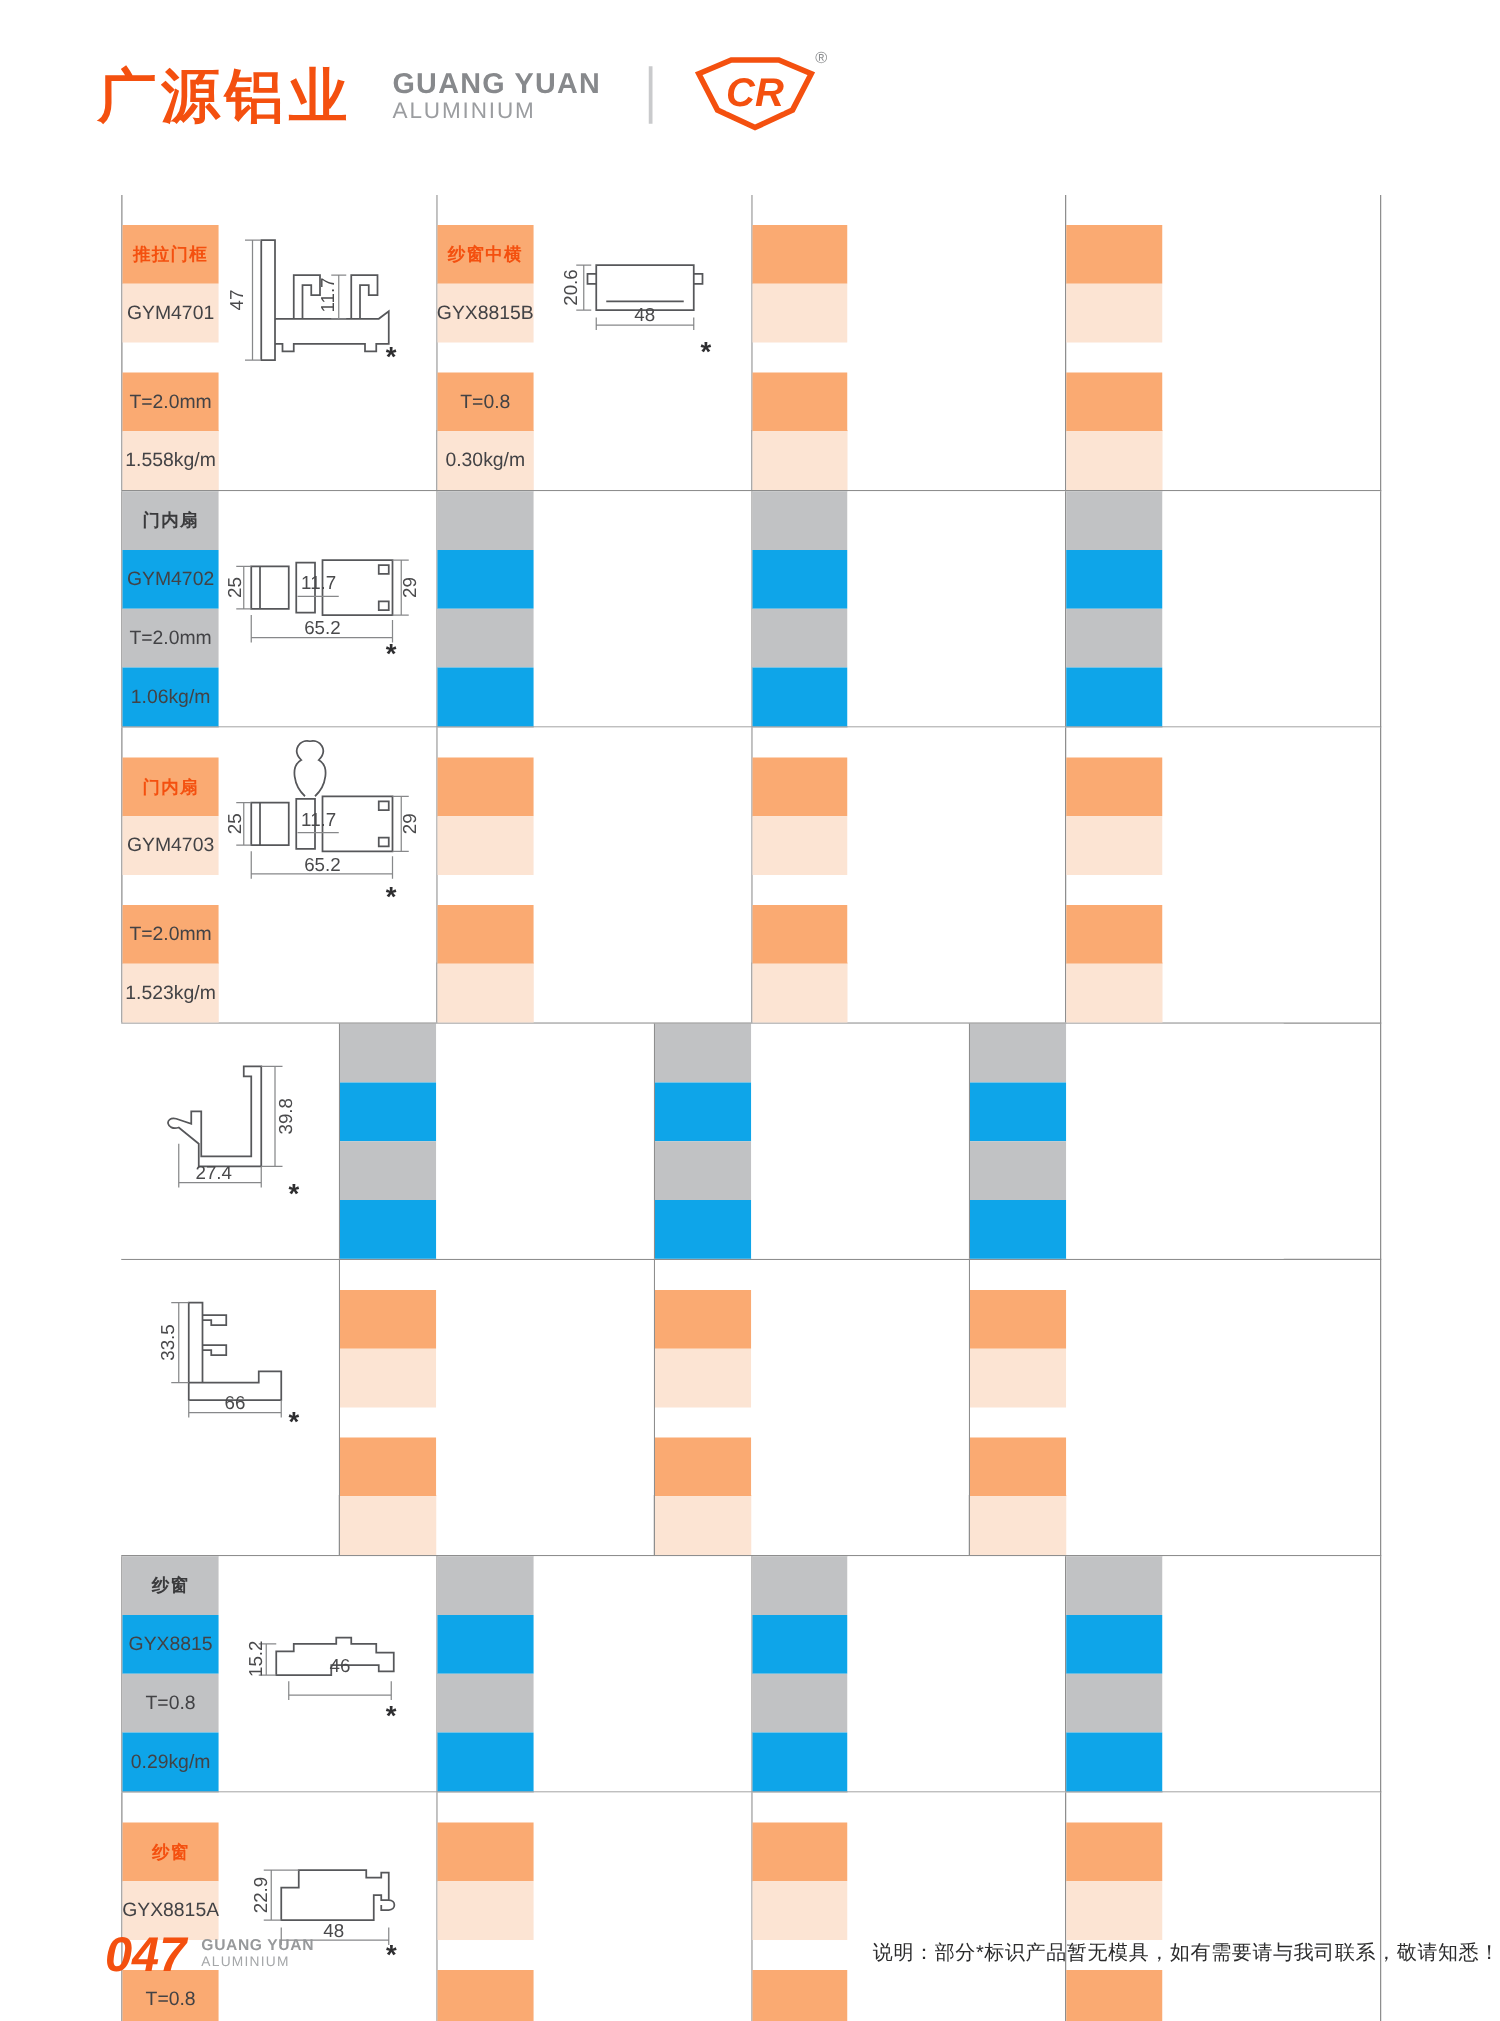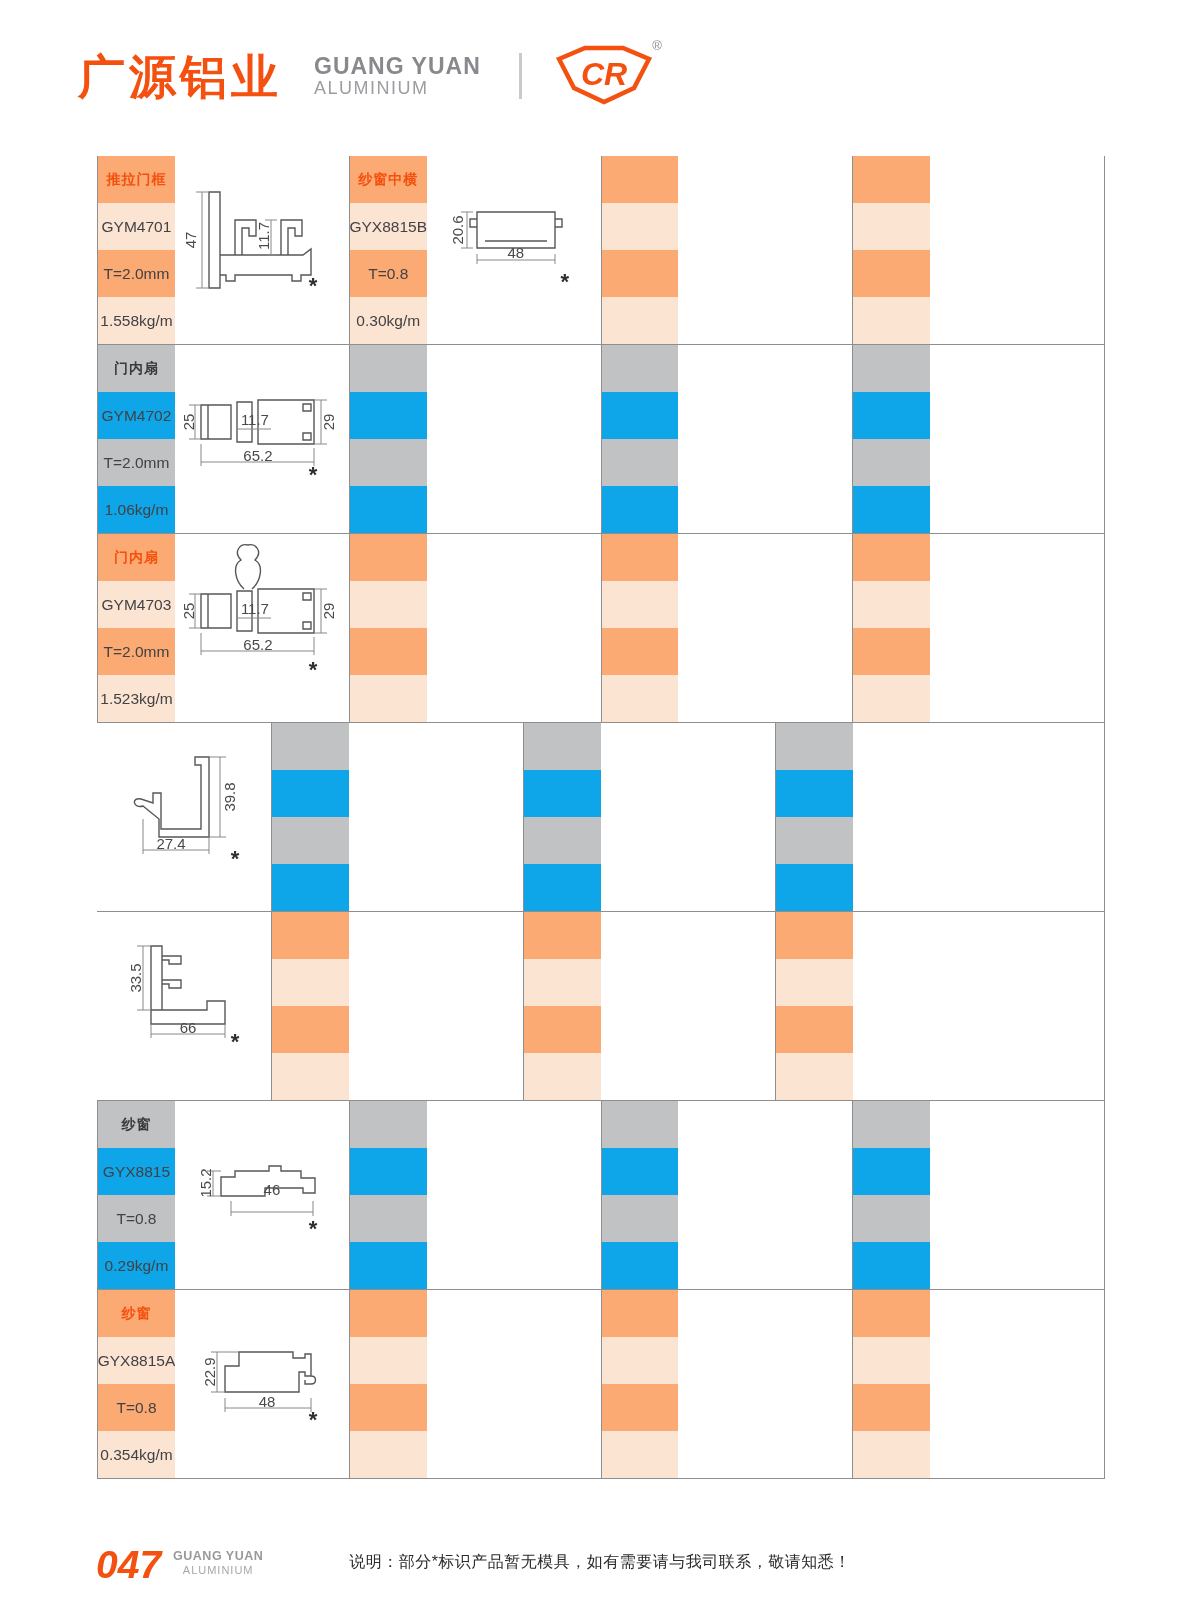--- a/index.html
+++ b/index.html
@@ -19,40 +19,40 @@
   
   .table{position:absolute;left:97px;top:156px;width:1008px;}
   .title-bar{height:44px;background:#F4500F;color:#ffffff;font-size:27px;font-weight:bold;
              text-align:center;line-height:44px;letter-spacing:2px;}
   .block{display:flex;border-bottom:1.5px solid #8E8E8E;border-right:1.4px solid #8E8E8E;box-sizing:border-box;}
   .labelcol{width:78px;border-left:1.4px solid #8E8E8E;box-sizing:border-box;}
   .drawcol{width:174px;position:relative;background:#ffffff;height:188px;box-sizing:border-box;}
   .cell{height:47px;display:flex;align-items:center;justify-content:center;
         font-size:15.5px;color:#424245;white-space:nowrap;overflow:visible;}
   .cell.r0{font-weight:bold;font-size:14px;letter-spacing:1px;}
-  .orange .cell.r0,.orange .cell.r2{background:#FAAA72;}
+  .orange .cell.r0,.orange .cell.r2{background:#FAAA72;margin-top:24px;}
   .orange .cell.r1,.orange .cell.r3{background:#FCE4D3;}
   .orange .cell.r0{color:#F4500F;}
   .gray .cell.r0,.gray .cell.r2{background:#C1C2C4;}
   .gray .cell.r1,.gray .cell.r3{background:#0ea5e9;}
   .gray .cell.r0{color:#3A3A3C;}
 
   .drawcol svg{position:absolute;left:0;top:0;}
   .dim{position:absolute;font-size:15px;color:#4A4A4C;transform:translate(-50%,-50%);white-space:nowrap;}
   .dim.rot{transform:translate(-50%,-50%) rotate(-90deg);}
   .star{position:absolute;font-size:22px;font-weight:bold;color:#2E2E30;transform:translate(-50%,-50%);}
 
   
   .footer{position:absolute;left:0;top:1540px;width:1200px;height:70px;}
-  .page-num-wrap{position:absolute;left:96px;top:6px;display:flex;align-items:flex-start;text-align:center;}
+  .page-num-wrap{position:absolute;left:84px;top:6px;display:flex;align-items:flex-start;}
   .page-num{font-size:39px;font-weight:bold;font-style:italic;color:#F4500F;line-height:0.95;}
   .footer-brand{margin-left:12px;margin-top:4px;line-height:1.1;}
   .footer-brand .b1{font-size:12.5px;font-weight:bold;color:#97999B;letter-spacing:0.5px;}
   .footer-brand .b2{font-size:11px;color:#A5A7A9;letter-spacing:1px;}
-  .note{position:absolute;left:0;right:0;top:12px;text-align:center;font-size:16px;color:#2B2B2C;letter-spacing:0.5px;}
+  .note{position:absolute;left:0;right:0;top:12px;text-align:right;font-size:16px;color:#2B2B2C;letter-spacing:0.5px;}
 </style>
 </head>
 <body>
 
 <div class="page">
 
   <div class="header">
     <div class="logo-cn">广源铝业</div>
     <div class="logo-en">
       <div class="l1">GUANG YUAN</div>

